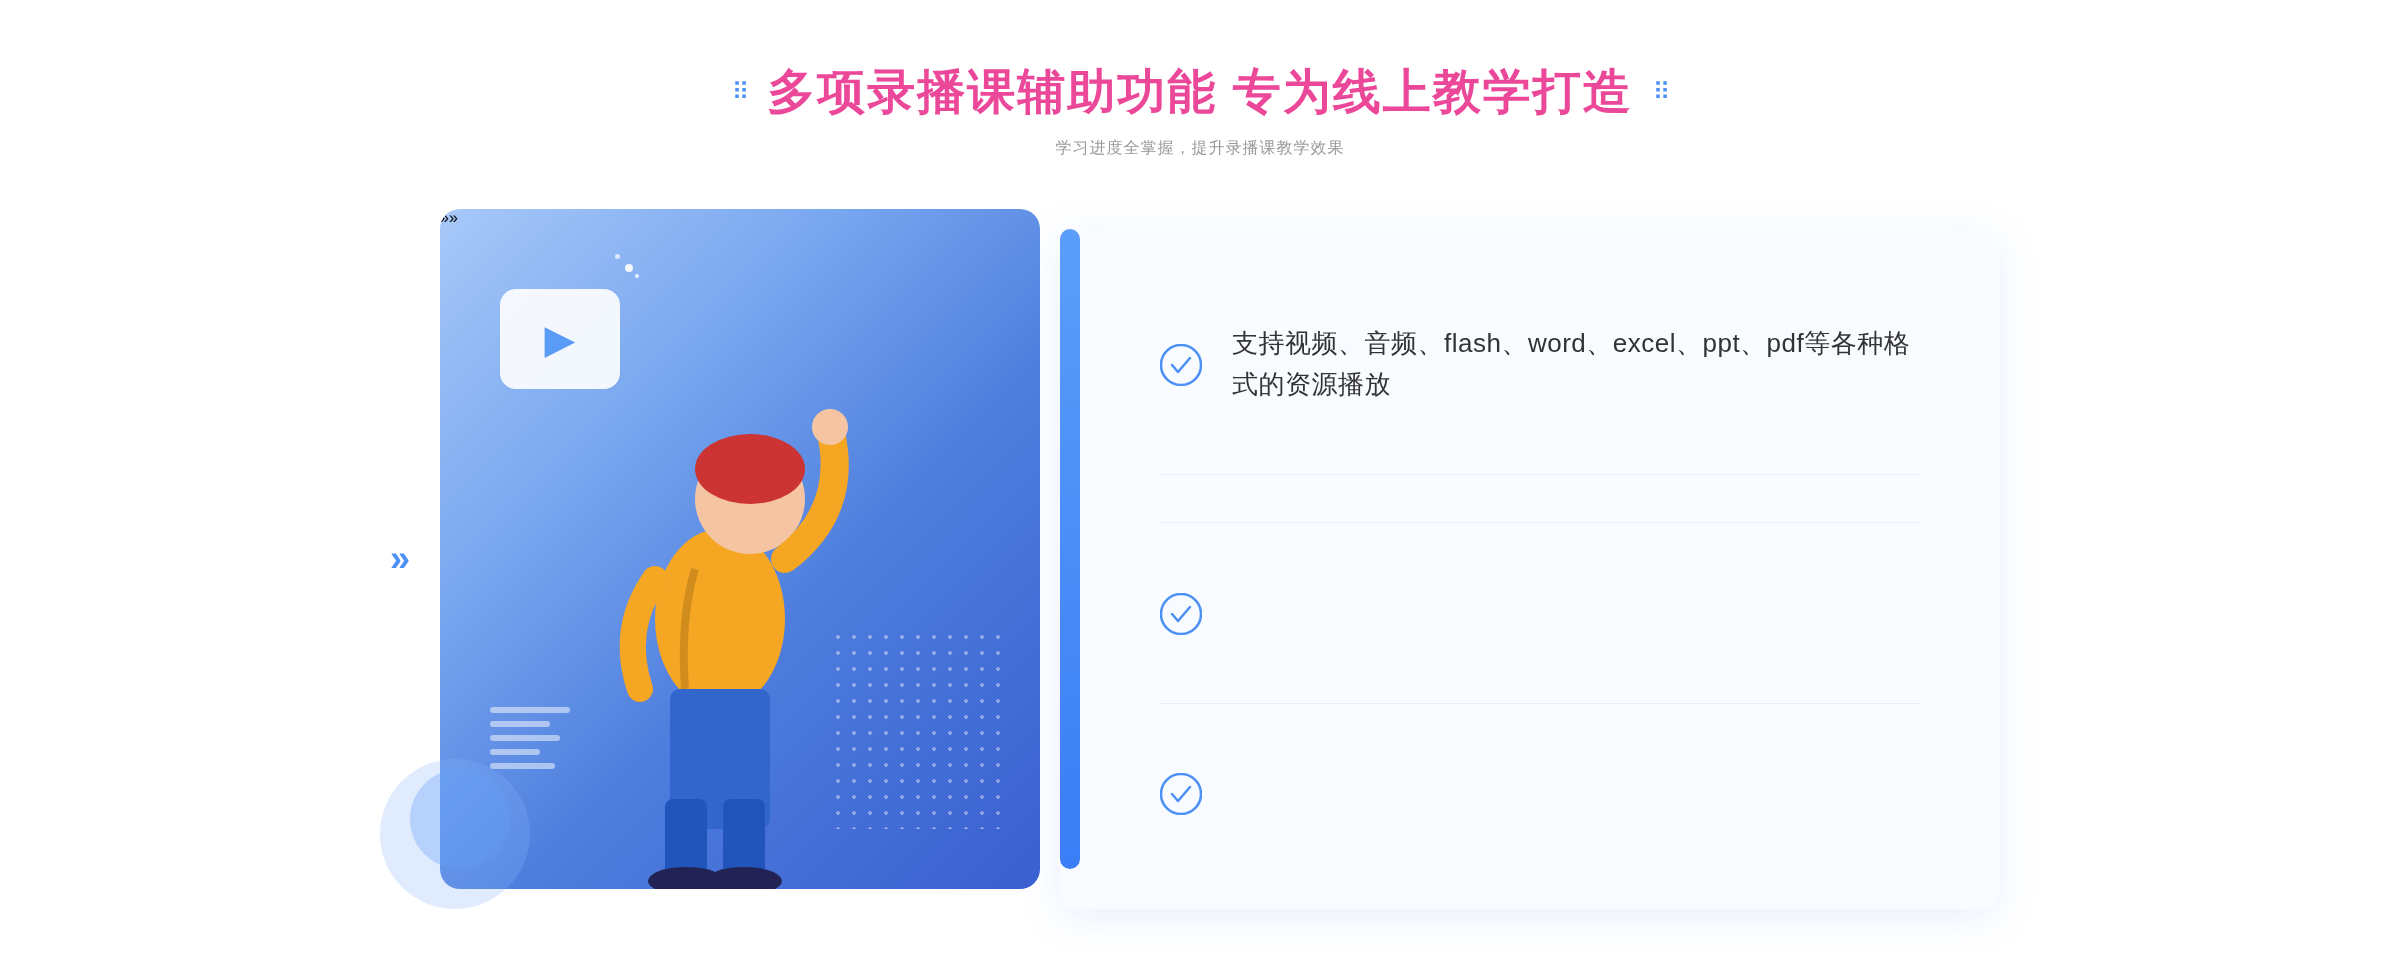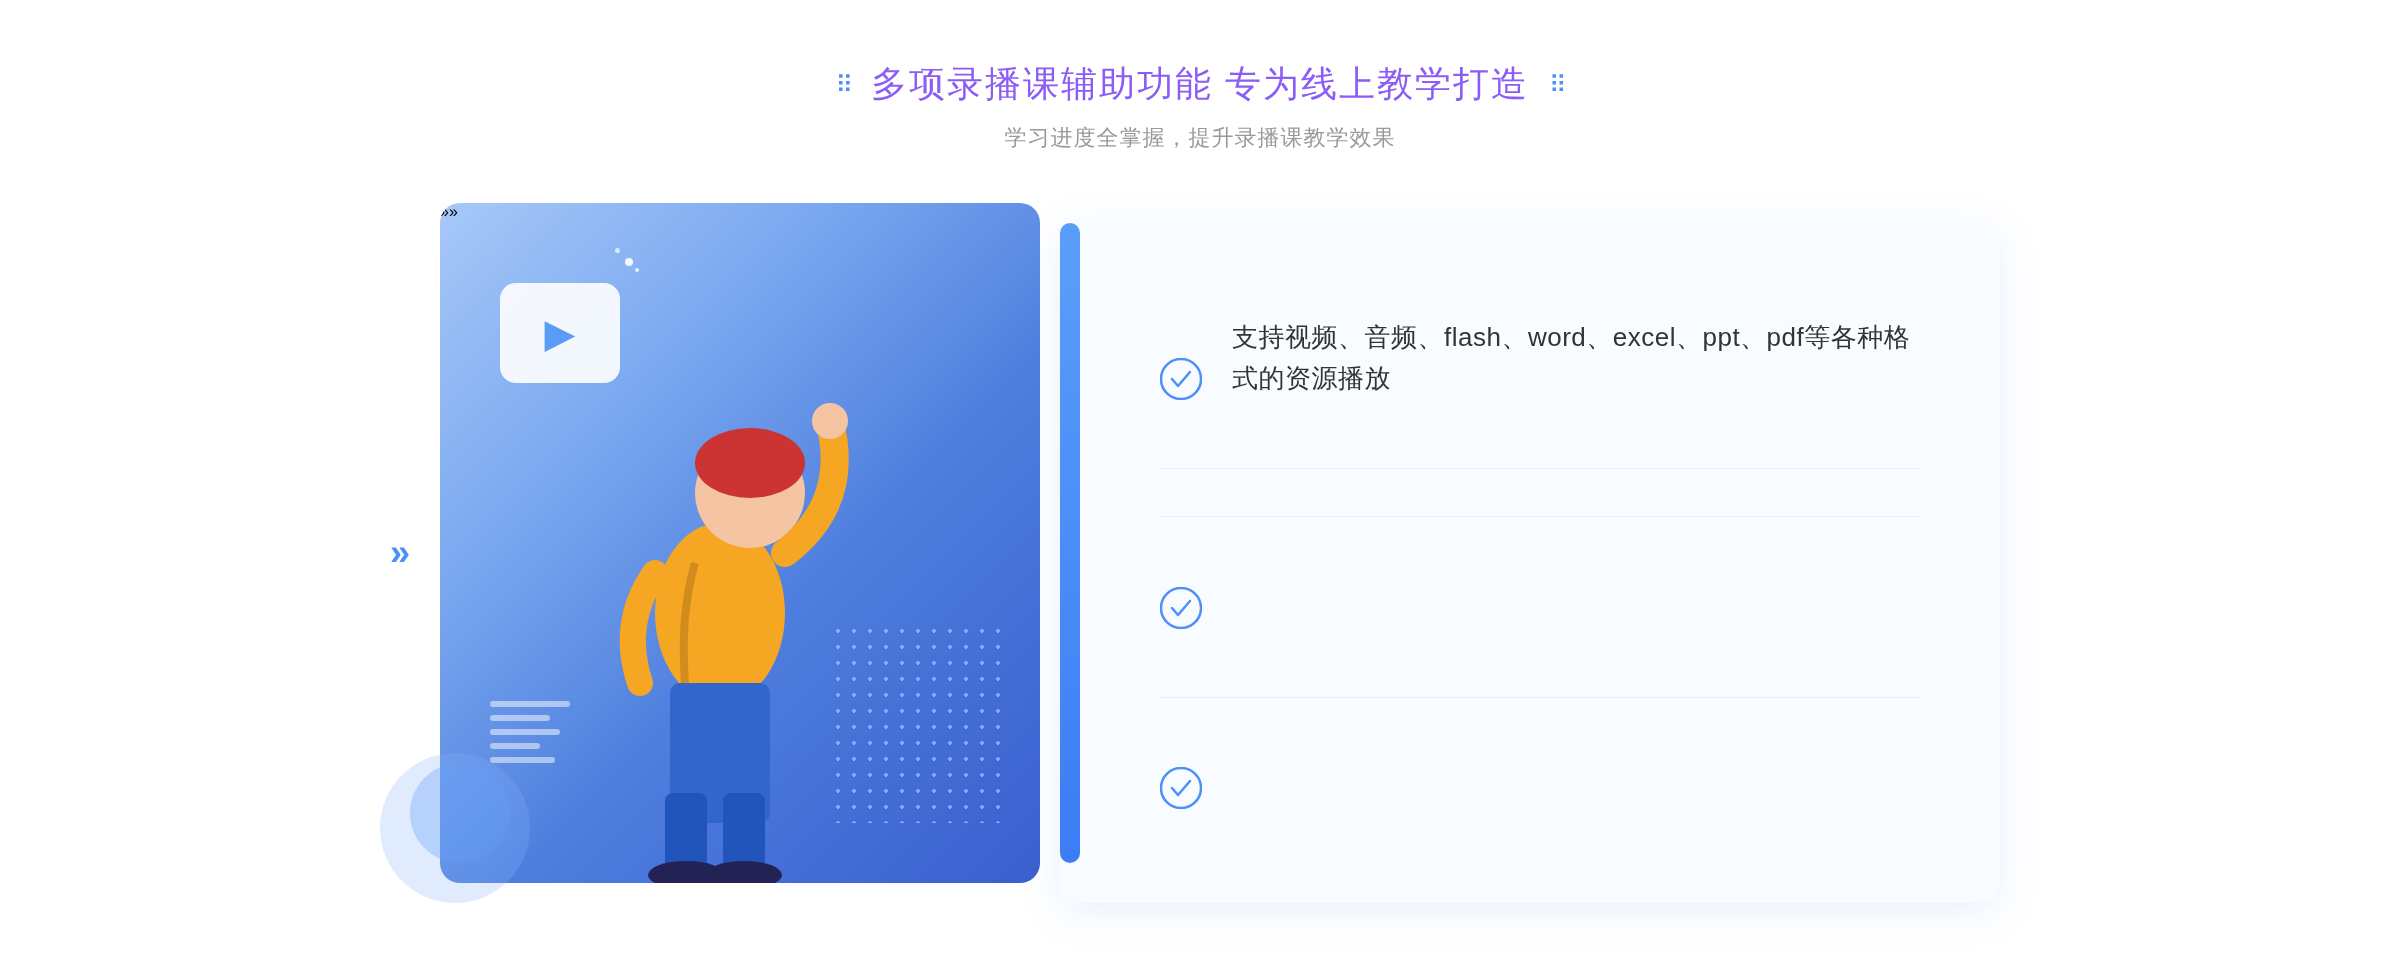--- a/index.html
+++ b/index.html
@@ -27,28 +27,28 @@
       gap: 20px;
     }
 
     .dot-icon {
       color: #4d91f7;
       font-size: 24px;
       letter-spacing: -2px;
     }
 
     .main-title {
-      font-size: 36px;
-      font-weight: 400;
-      color: #8b5cf6;
+      font-size: 48px;
+      font-weight: 700;
+      color: #ec4899;
       letter-spacing: 2px;
     }
 
     .sub-title {
-      font-size: 22px;
+      font-size: 16px;
       color: #999;
       margin-top: 14px;
       letter-spacing: 1px;
     }
 
     .content-area {
       display: flex;
       align-items: stretch;
       width: 1600px;
       position: relative;
@@ -212,21 +212,21 @@
       flex-direction: column;
       justify-content: space-around;
       min-height: 680px;
       margin-top: 20px;
       margin-left: -20px;
       box-shadow: 0 8px 40px rgba(100, 160, 248, 0.15);
     }
 
     .feature-item {
       display: flex;
-      align-items: flex-end;
+      align-items: center;
       gap: 30px;
       padding: 20px 0;
     }
 
     .check-icon {
       width: 42px;
       height: 42px;
       flex-shrink: 0;
       margin-top: 2px;
     }

